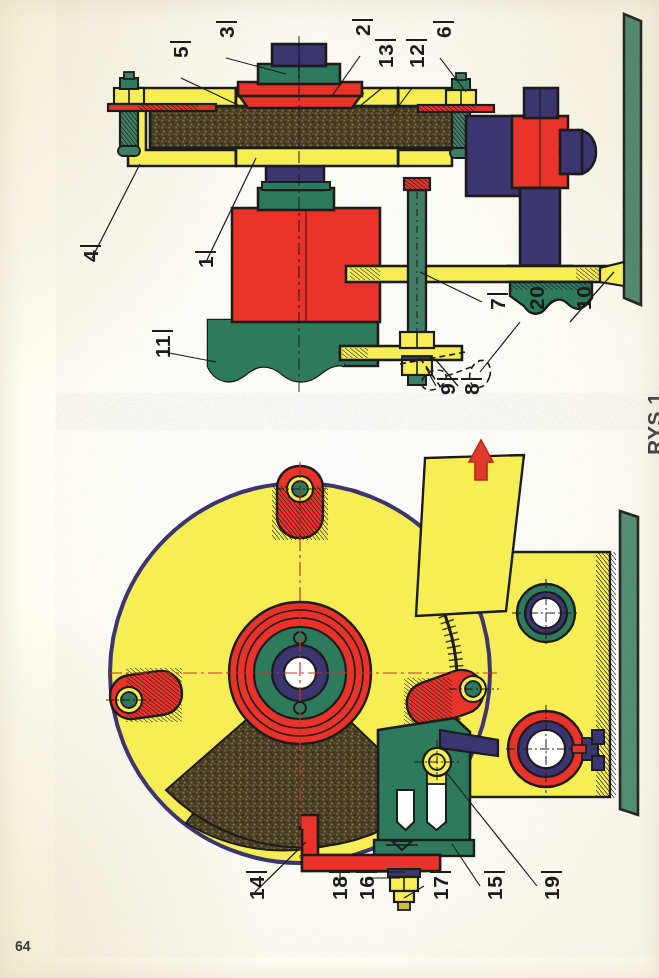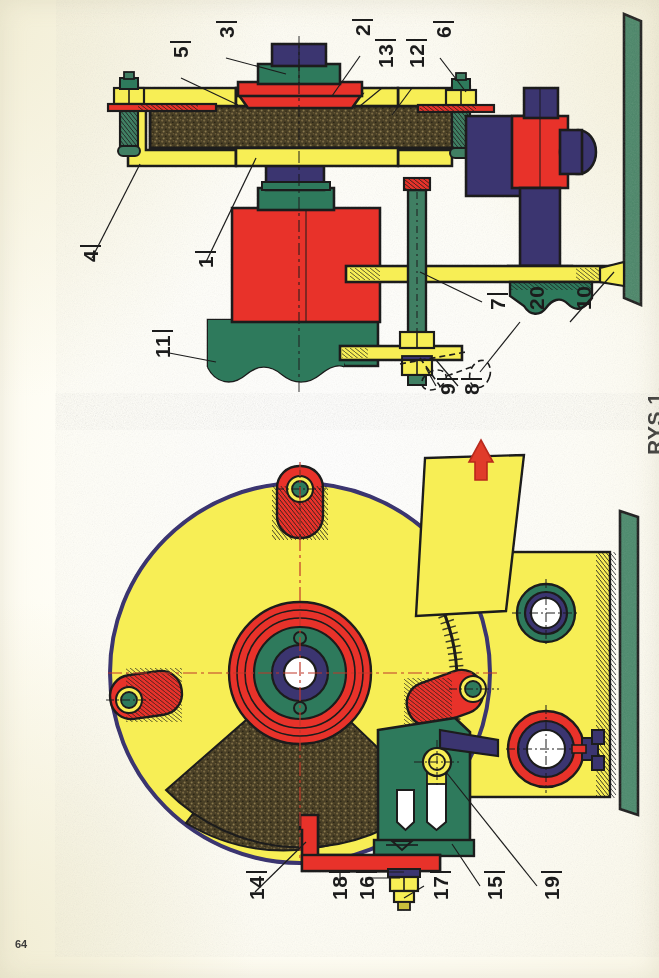--- a/index.html
+++ b/index.html
@@ -43,21 +43,21 @@
     padding-right:3px;
   }
   #fig-caption{
     font-size:21px;font-weight:700;color:#3a3a3a;
     border-bottom:2px solid #3a3a3a;
     padding-bottom:2px;
     letter-spacing:.5px;
   }
   #page-number{
     position:absolute;left:15px;top:938px;
-    font-size:11px;font-weight:700;color:#3b3b3b;
+    font-size:14px;font-weight:700;color:#3b3b3b;
   }
 </style>
 </head>
 <body>
 
 <div id="page"></div>
 
 <svg width="659" height="978" viewBox="0 0 659 978">
   <defs>
 

